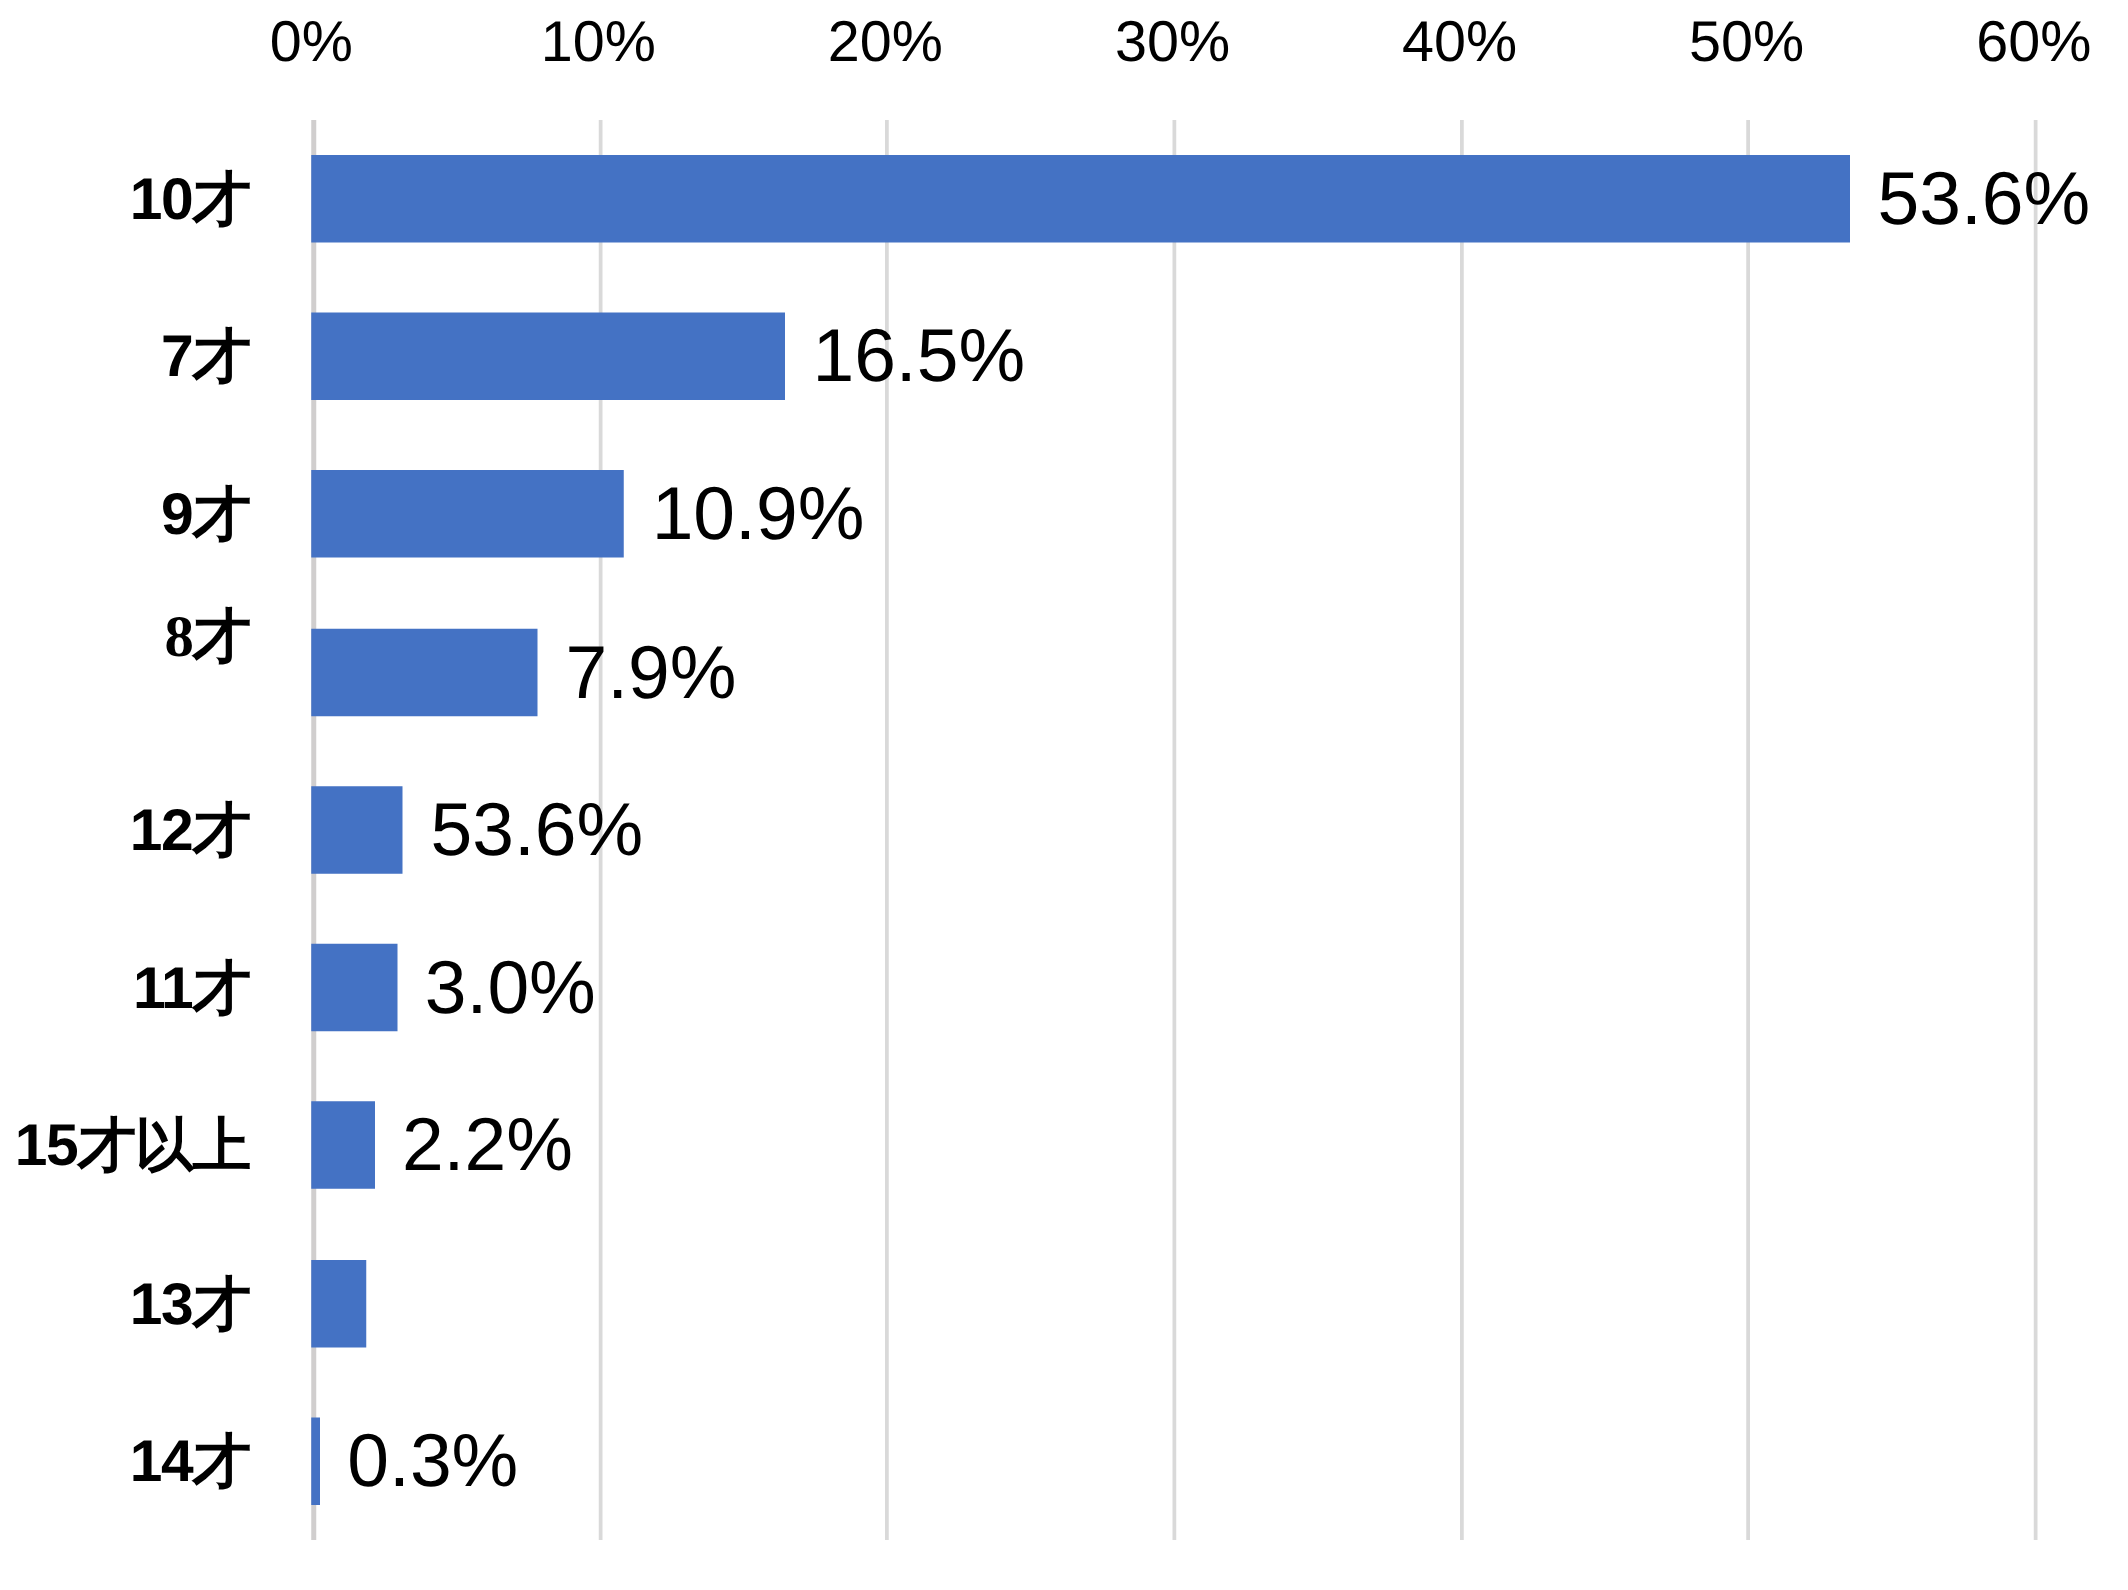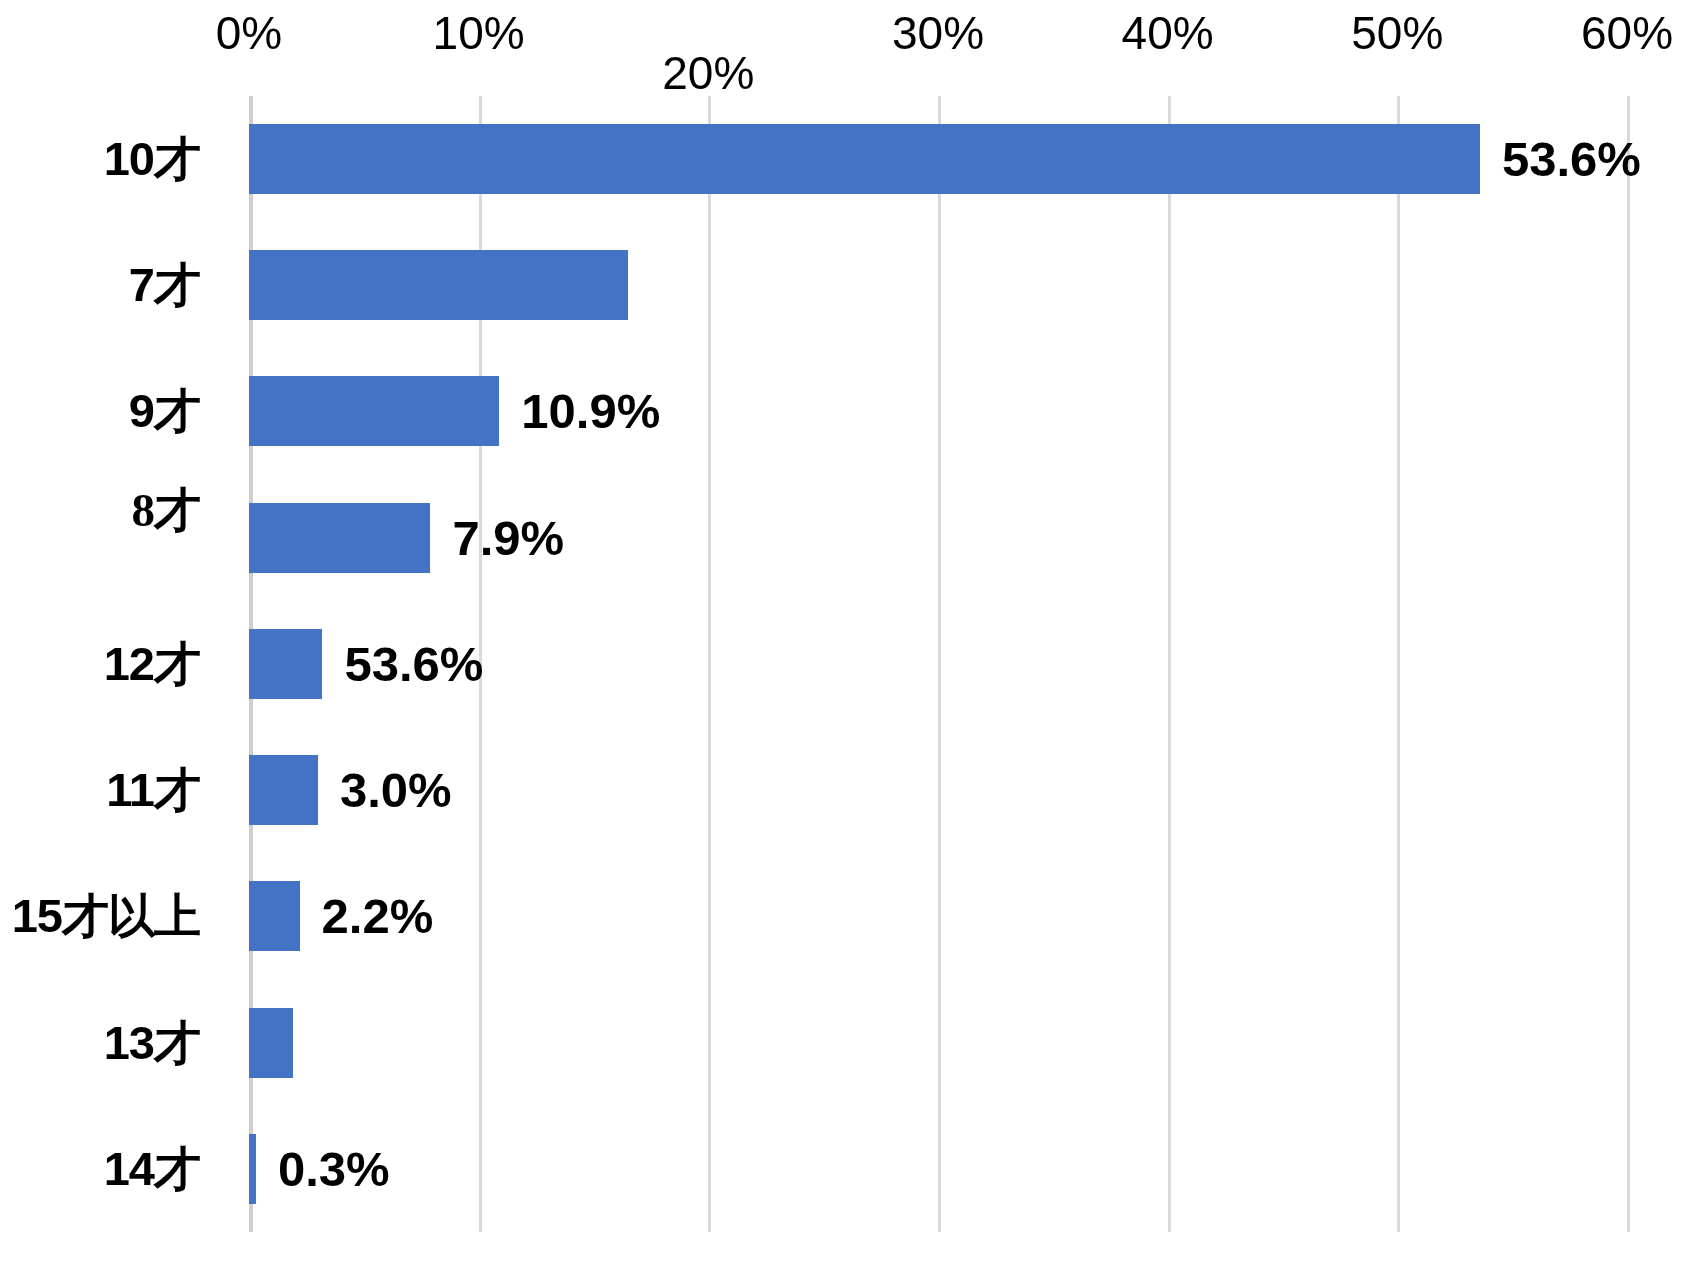--- a/index.html
+++ b/index.html
@@ -66,25 +66,25 @@
     top: 28px;
     height: 70px;
     background: #4472c4;
   }
   .bar-value {
     position: absolute;
     top: 28px;
     height: 70px;
     display: flex;
     align-items: center;
-    font-size: 49px;
+    font-size: 60px;
     line-height: 70px;
     color: #000000;
     white-space: nowrap;
-    font-weight: 700;
+    font-weight: 400;
   }
 
   
   .cat-label {
     position: absolute;
     right: 1502px;          
     height: 126px;
     display: flex;
     align-items: center;
     justify-content: flex-end;
@@ -97,21 +97,21 @@
   }
 </style>
 </head>
 <body>
 
 <div id="page">
 
   <div id="ticks">
       <div class="tick-label" style="left: 249px;">0%</div>
       <div class="tick-label" style="left: 478.667px;">10%</div>
-      <div class="tick-label" style="left: 708.333px; margin-top: 40px;">20%</div>
+      <div class="tick-label" style="left: 708.333px;">20%</div>
       <div class="tick-label" style="left: 938px;">30%</div>
       <div class="tick-label" style="left: 1167.67px;">40%</div>
       <div class="tick-label" style="left: 1397.33px;">50%</div>
       <div class="tick-label" style="left: 1627px;">60%</div>
     </div>
 
   <div id="plot">
     <div id="gridlines">
         <div class="gridline" style="left: 229.667px; background: rgb(217, 217, 217);"></div>
         <div class="gridline" style="left: 459.333px; background: rgb(217, 217, 217);"></div>
@@ -121,20 +121,21 @@
         <div class="gridline" style="left: 1378px; background: rgb(217, 217, 217);"></div>
       </div>
     <div class="axis-line" style="background: rgb(208, 206, 206);"></div>
     <div id="rows">
         <div class="row" style="top: 0px;">
           <div class="bar" style="width: 1231.01px; background: rgb(68, 114, 196);"></div>
           <div class="bar-value" style="left: 1253.01px;">53.6%</div>
         </div>
         <div class="row" style="top: 126.222px;">
           <div class="bar" style="width: 378.95px; background: rgb(68, 114, 196);"></div>
+          <div class="bar-value" style="left: 400.95px;">16.5%</div>
         </div>
         <div class="row" style="top: 252.444px; padding-left: 25px;">
           <div class="bar" style="width: 250.337px; background: rgb(68, 114, 196);"></div>
           <div class="bar-value" style="left: 272.337px;">10.9%</div>
         </div>
         <div class="row" style="top: 378.667px;">
           <div class="bar" style="width: 181.437px; background: rgb(68, 114, 196);"></div>
           <div class="bar-value" style="left: 203.437px;">7.9%</div>
         </div>
         <div class="row" style="top: 504.889px;">

